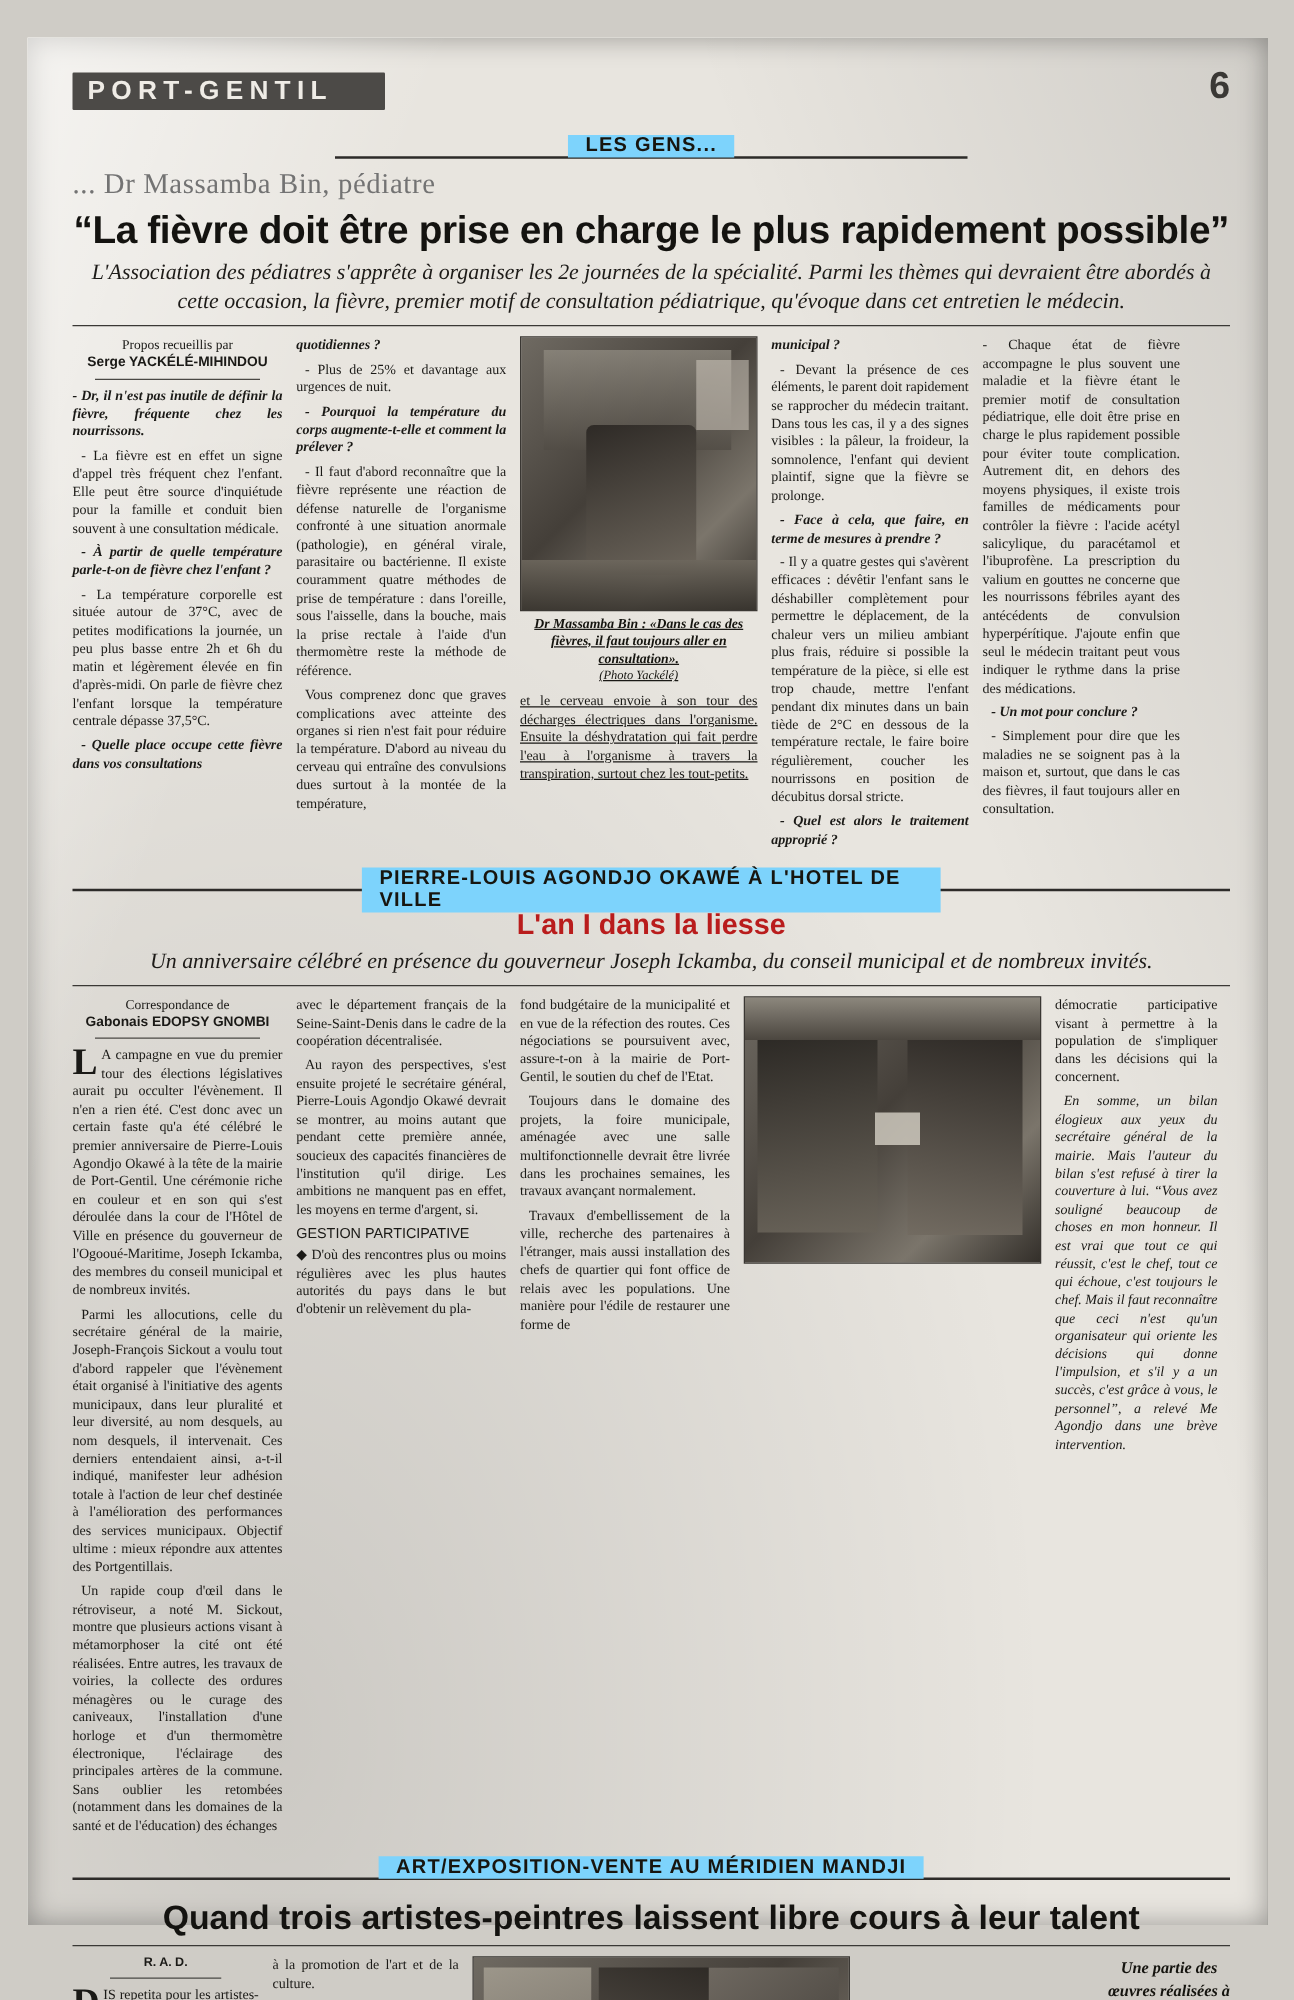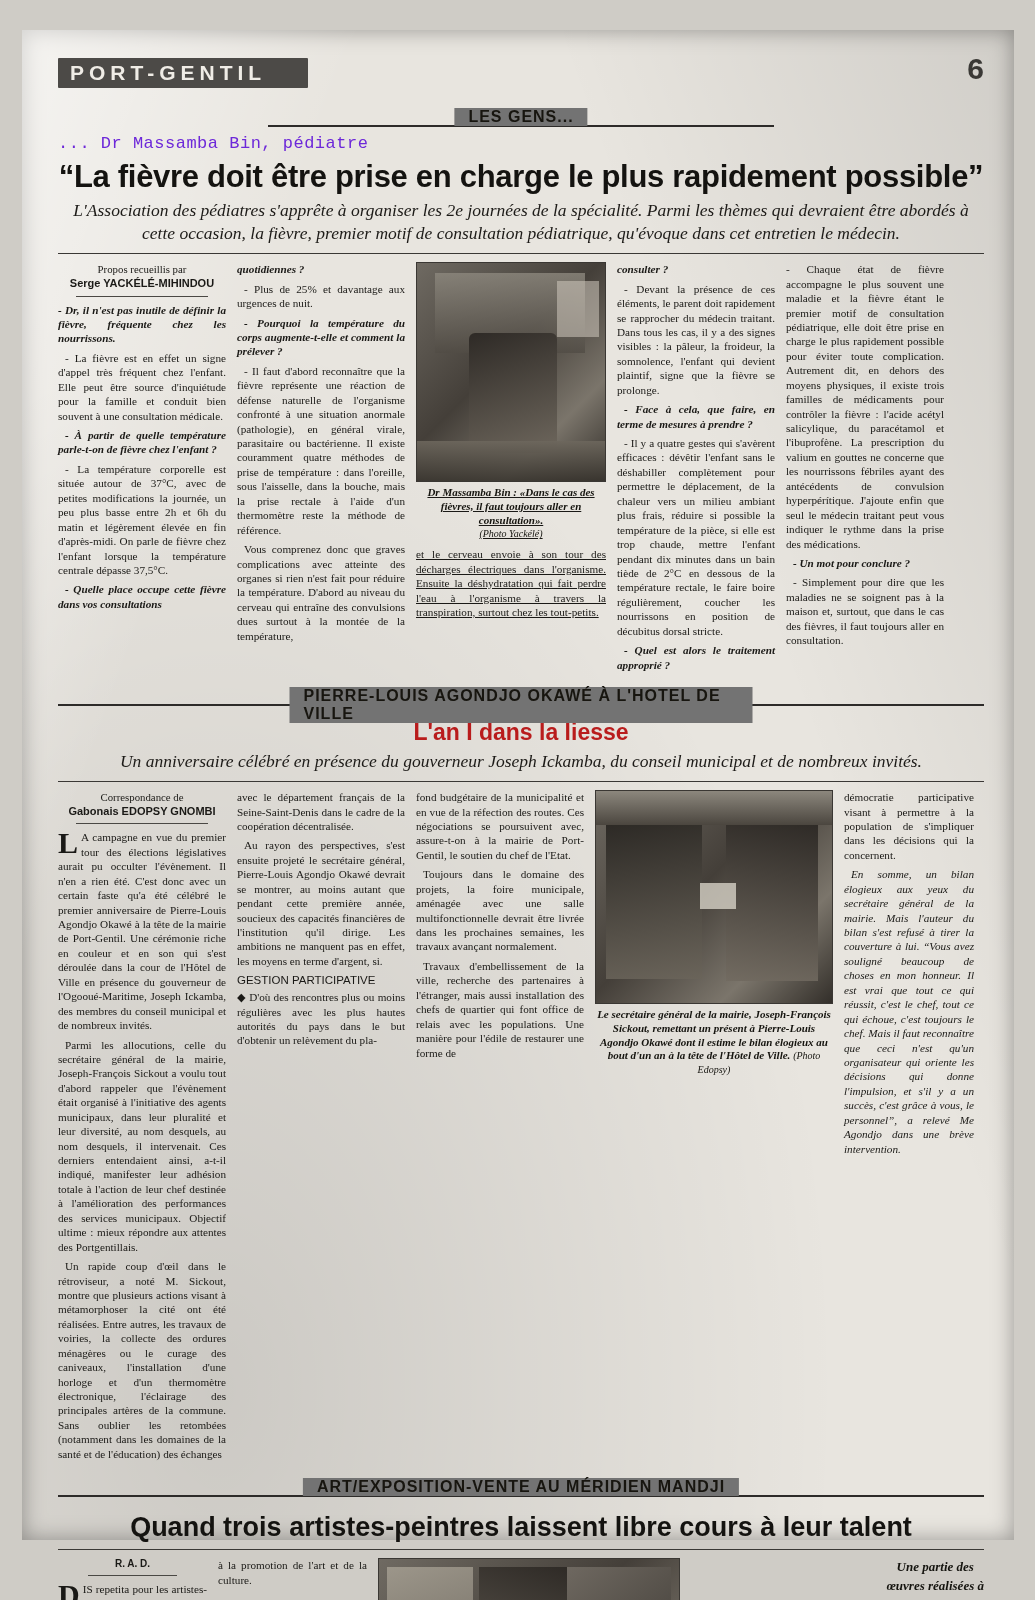--- a/index.html
+++ b/index.html
@@ -35,28 +35,28 @@
   }
   .masthead .pageno{
     position:absolute;right:0;top:-6px;font-family:"Liberation Sans",sans-serif;
     font-size:30px;font-weight:bold;color:#3a3835;
   }
 
   
   .sectionlabel{position:relative;margin-top:16px;height:24px;}
   .sectionlabel .rule{position:absolute;left:0;right:0;top:17px;border-top:2px solid #2d2b29;}
   .sectionlabel .txt{
-    position:absolute;left:50%;transform:translateX(-50%);top:0;background:#737373;
+    position:absolute;left:50%;transform:translateX(-50%);top:0;background:#7dd3fc;
     padding:0 14px;font-family:"Liberation Sans",sans-serif;font-weight:bold;
     font-size:16px;letter-spacing:1px;color:#17150f;
   }
   .sectionlabel.narrow .rule{left:210px;right:210px;}
 
   .kicker{
-    font-family:Liberation Mono, monospace;font-size:17px;color:#6d28d9;
+    font-family:Liberation Serif, serif;font-size:23px;color:#737373;
     margin-top:2px;letter-spacing:.5px;
   }
   h1.headline{
     font-family:"Liberation Sans",sans-serif;font-weight:bold;font-size:31px;
     margin:6px 0 4px 0;text-align:center;letter-spacing:-.3px;color:#141310;
   }
   .standfirst{
     font-family:"Liberation Serif",serif;font-style:italic;font-size:17.5px;
     line-height:1.32;text-align:center;color:#1d1b18;margin:0 0 8px 0;
   }
@@ -166,21 +166,21 @@
           <div class="g4" style="right:6px;top:18px;width:42px;height:56px;background:#cfc9bd;opacity:.55;"></div>
         </div>
         <div class="caption">
           <span>Dr Massamba Bin : «Dans le cas des fièvres, il faut toujours aller en consultation».</span><br>
           <span class="ph">(Photo Yackélé)</span>
         </div>
         <p class="noind" style="margin-top:6px;">et le cerveau envoie à son tour des décharges électriques dans l'organisme. Ensuite la déshydratation qui fait perdre l'eau à l'organisme à travers la transpiration, surtout chez les tout-petits.</p>
       </div>
 
       <div class="col" style="width:158px;">
-        <p class="q noind">consulter ?</p>
+        <p class="q noind">municipal ?</p>
         <p>- Devant la présence de ces éléments, le parent doit rapidement se rapprocher du médecin traitant. Dans tous les cas, il y a des signes visibles : la pâleur, la froideur, la somnolence, l'enfant qui devient plaintif, signe que la fièvre se prolonge.</p>
         <p class="q">- Face à cela, que faire, en terme de mesures à prendre ?</p>
         <p>- Il y a quatre gestes qui s'avèrent efficaces : dévêtir l'enfant sans le déshabiller complètement pour permettre le déplacement, de la chaleur vers un milieu ambiant plus frais, réduire si possible la température de la pièce, si elle est trop chaude, mettre l'enfant pendant dix minutes dans un bain tiède de 2°C en dessous de la température rectale, le faire boire régulièrement, coucher les nourrissons en position de décubitus dorsal stricte.</p>
         <p class="q">- Quel est alors le traitement approprié ?</p>
       </div>
 
       <div class="col" style="width:158px;">
         <p class="noind">- Chaque état de fièvre accompagne le plus souvent une maladie et la fièvre étant le premier motif de consultation pédiatrique, elle doit être prise en charge le plus rapidement possible pour éviter toute complication. Autrement dit, en dehors des moyens physiques, il existe trois familles de médicaments pour contrôler la fièvre : l'acide acétyl salicylique, du paracétamol et l'ibuprofène. La prescription du valium en gouttes ne concerne que les nourrissons fébriles ayant des antécédents de convulsion hyperpérítique. J'ajoute enfin que seul le médecin traitant peut vous indiquer le rythme dans la prise des médications.</p>
         <p class="q">- Un mot pour conclure ?</p>
         <p>- Simplement pour dire que les maladies ne se soignent pas à la maison et, surtout, que dans le cas des fièvres, il faut toujours aller en consultation.</p>
@@ -221,24 +221,20 @@
         <p>Travaux d'embellissement de la ville, recherche des partenaires à l'étranger, mais aussi installation des chefs de quartier qui font office de relais avec les populations. Une manière pour l'édile de restaurer une forme de</p>
       </div>
 
       <div class="col" style="width:238px;">
         <div class="photo" style="height:212px;">
           <div class="g1" style="left:10px;top:28px;width:96px;height:160px;background:linear-gradient(170deg,#2b2824,#6a645a);"></div>
           <div class="g2" style="right:14px;top:34px;width:92px;height:156px;background:linear-gradient(190deg,#2f2b27,#726b61);"></div>
           <div class="g3" style="left:0;top:0;width:238px;height:34px;background:linear-gradient(180deg,#8c877d,#4b463f);"></div>
           <div class="g4" style="left:104px;top:92px;width:36px;height:26px;background:#d6d1c6;opacity:.8;"></div>
         </div>
-        <div class="caption">
-          <span>Le secrétaire général de la mairie, Joseph-François Sickout, remettant un présent à Pierre-Louis Agondjo Okawé dont il estime le bilan élogieux au bout d'un an à la tête de l'Hôtel de Ville.</span>
-          <span class="ph">(Photo Edopsy)</span>
-        </div>
       </div>
 
       <div class="col" style="width:130px;">
         <p class="noind">démocratie participative visant à permettre à la population de s'impliquer dans les décisions qui la concernent.</p>
         <p style="font-style:italic;">En somme, un bilan élogieux aux yeux du secrétaire général de la mairie. Mais l'auteur du bilan s'est refusé à tirer la couverture à lui. “Vous avez souligné beaucoup de choses en mon honneur. Il est vrai que tout ce qui réussit, c'est le chef, tout ce qui échoue, c'est toujours le chef. Mais il faut reconnaître que ceci n'est qu'un organisateur qui oriente les décisions qui donne l'impulsion, et s'il y a un succès, c'est grâce à vous, le personnel”, a relevé Me Agondjo dans une brève intervention.</p>
       </div>
     </div>
 
     <div class="sectionlabel" style="margin-top:12px;">
       <div class="rule"></div>

